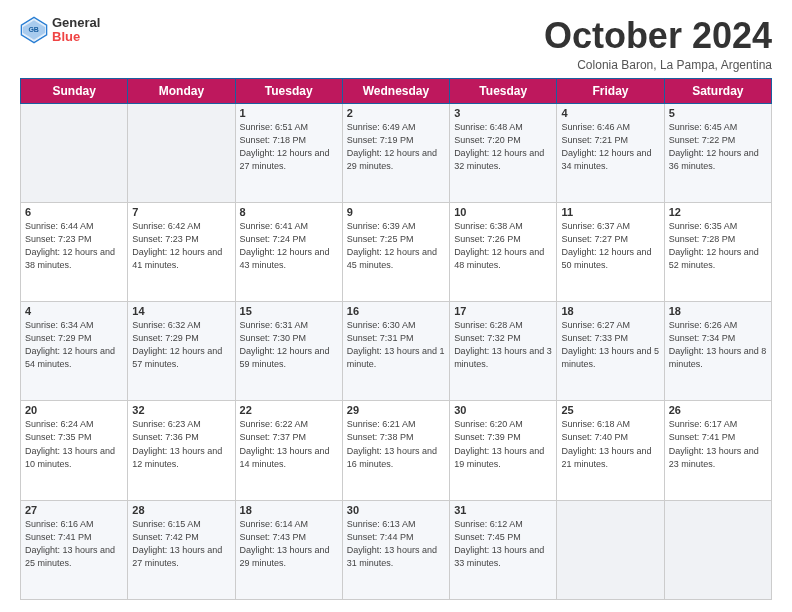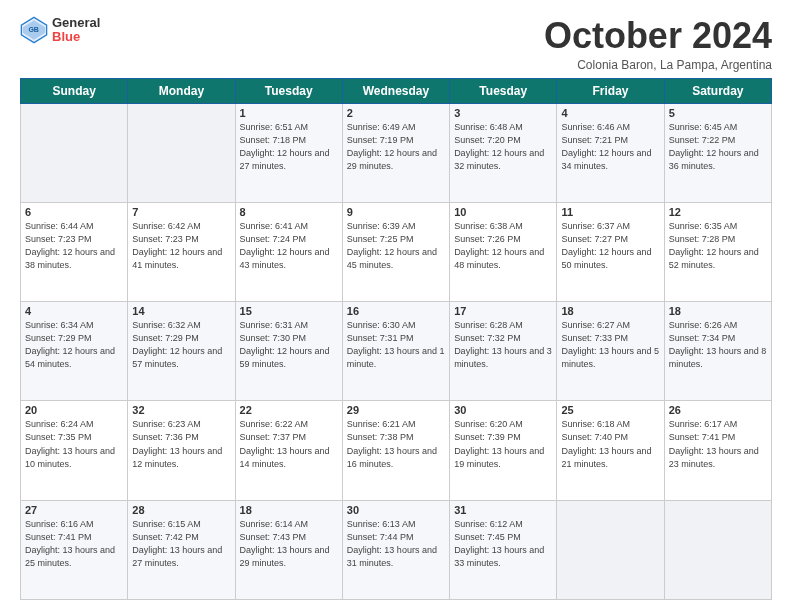--- a/index.html
+++ b/index.html
@@ -53,21 +53,21 @@
       color: #555;
       margin-top: 2px;
     }
     .calendar {
       flex: 1;
       border-collapse: collapse;
       width: 100%;
       table-layout: fixed;
     }
     .calendar thead th {
-      background: #0f766e;
+      background: #be185d;
       color: #fff;
       font-size: 12px;
       font-weight: bold;
       padding: 5px 4px;
       border: 1px solid #1a5fa0;
       text-align: center;
     }
     .calendar tbody td {
       border: 1px solid #ccc;
       vertical-align: top;

